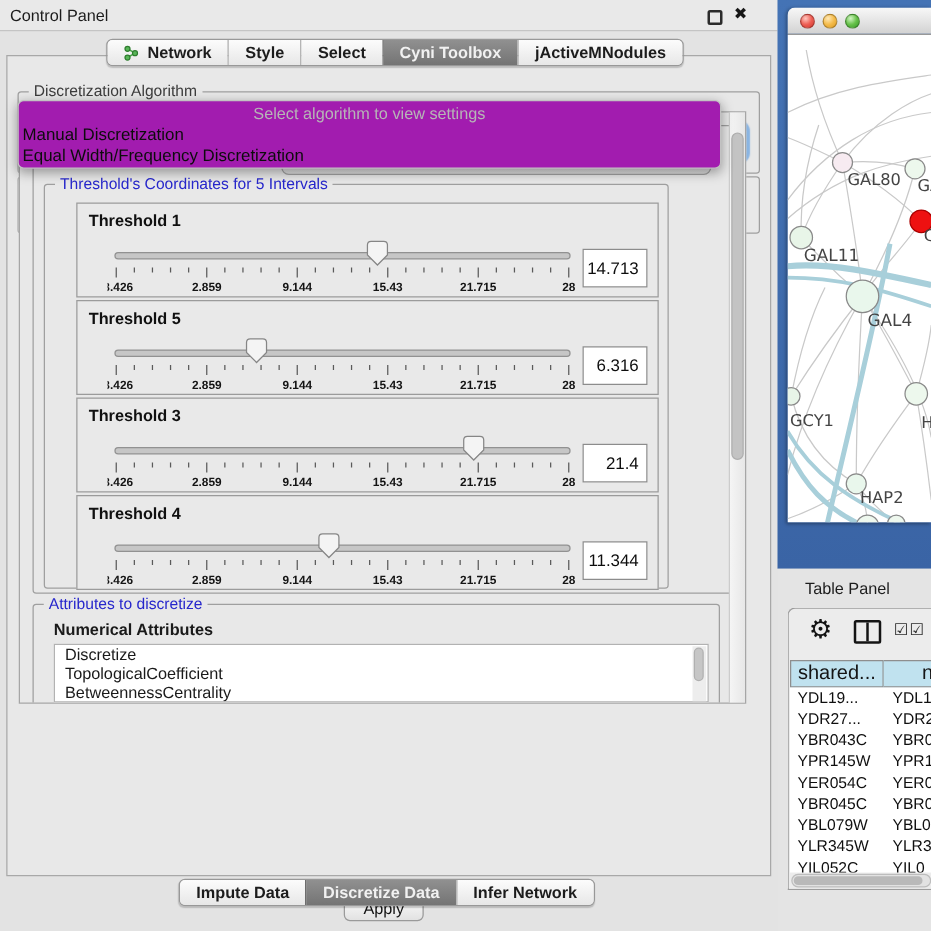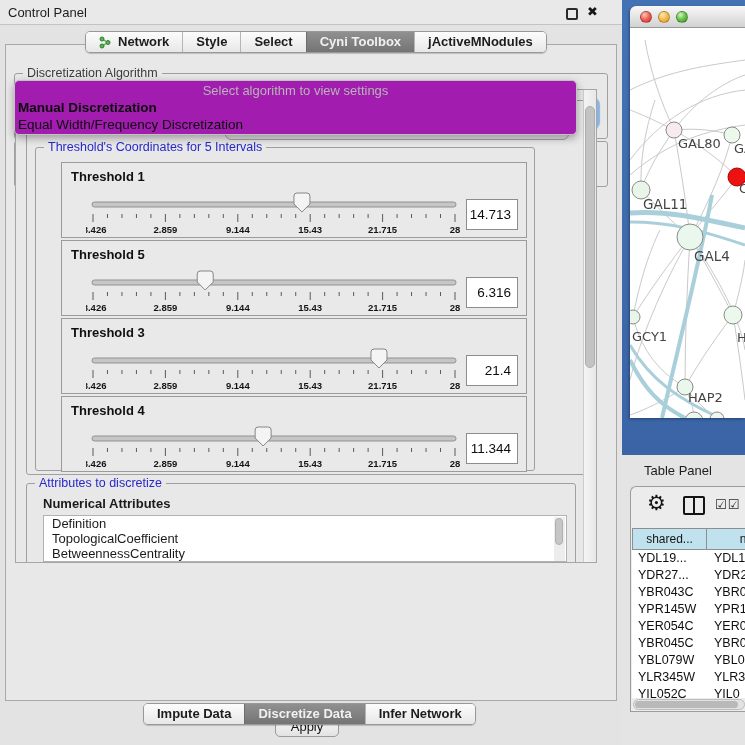--- a/index.html
+++ b/index.html
@@ -35,21 +35,21 @@
   .combo { position:absolute; background:linear-gradient(#ffffff,#ebebeb 55%,#dddddd); border:1px solid #a2a2a2; border-radius:6px; font-size:13px; color:#111; line-height:23px; padding:0 22px 0 9px; box-shadow:inset 0 1px 0 #fff; white-space:nowrap; overflow:hidden; }
   .spin { position:absolute; right:7px; top:50%; transform:translateY(-50%); display:flex; flex-direction:column; gap:2px; }
   .spin i { display:block; width:0; height:0; border-left:3.5px solid transparent; border-right:3.5px solid transparent; }
   .spin .up { border-bottom:4.5px solid #4a4a4a; }
   .spin .dn { border-top:4.5px solid #4a4a4a; }
   .focus-ring { box-shadow:0 0 1px 3px rgba(120,170,225,.85), inset 0 1px 0 #fff; border-color:#6a9fd8; }
 
   .popup { position:absolute; left:14px; top:80px; width:563px; height:55px; background:#a21caf; border:1px solid #c2c2c2; border-radius:5px; box-shadow:0 3px 9px rgba(0,0,0,.35); z-index:50; padding-top:2px; }
   .popup .hint { text-align:center; color:#b6b6b6; font-size:13px; height:16px; }
   .popup .opt  { font-size:13.5px; color:#0c0c0c; padding-left:3px; height:17px; line-height:17px; white-space:nowrap; }
-  .popup .opt.bold { font-weight:bold; }
+  .popup .opt.bold { font-weight:normal; }
 
   .scrollpane { position:absolute; left:14px; top:148px; width:582px; height:518px; }
   .sp-inner { position:absolute; left:0; top:44px; width:582px; height:474px; border:1px solid #a6a6a6; background:#e8e8e8; overflow:hidden; }
   .vsb { position:absolute; right:1px; top:1px; width:13px; height:470px; background:linear-gradient(to right,#f5f5f5,#e7e7e7); border-left:1px solid #cccccc; }
   .vsb .thumb { position:absolute; left:1px; top:16px; width:10px; height:262px; background:#c3c3c3; border:1px solid #aeaeae; border-radius:6px; }
 
   .tbox { position:absolute; left:25px; width:466px; height:76px; background:#e9e9e9; border:1px solid #9b9b9b; }
   .tlabel { position:absolute; left:9px; top:6px; font-size:13px; font-weight:bold; color:#101010; }
   .slider-host { position:absolute; left:24px; top:27px; width:400px; height:46px; }
   .tval { position:absolute; right:8px; top:36px; width:52px; height:31px; background:#fff; border:1px solid #8c8c8c; font-size:13.5px; text-align:right; line-height:29px; padding-right:6px; color:#0d0d0d; }
@@ -75,21 +75,21 @@
   .netcontent { position:relative; height:390px; background:#ffffff; }
 
   .tpregion { position:absolute; left:622px; top:455px; width:123px; height:290px; background:#e4e4e4; }
   .tptitle { position:absolute; left:22px; top:8px; font-size:13px; color:#1d1d1d; }
   .tpanel { position:absolute; left:8px; top:31px; width:116px; height:226px; background:#ececec; border:1px solid #9c9c9c; border-right:none; border-radius:6px 0 0 0; }
   .icon-gear { position:absolute; left:16px; top:4px; font-size:21px; color:#141414; font-family:"DejaVu Sans",sans-serif; }
   .icon-cols { position:absolute; left:52px; top:9px; width:22px; height:19px; border:2px solid #141414; border-radius:2px; }
   .icon-cols i { position:absolute; left:8px; top:0; width:2px; height:15px; background:#141414; }
   .icon-checks { position:absolute; left:84px; top:10px; font-size:13px; color:#2a2a2a; letter-spacing:1px; font-family:"DejaVu Sans",sans-serif; }
   .theader { position:absolute; left:1px; top:41px; height:22px; display:flex; }
-  .hcell { background:#c0e2ef; border:1px solid #8e8e8e; font-size:12px; line-height:20px; text-align:center; color:#141414; white-space:nowrap; overflow:hidden; }
+  .hcell { background:#c0e2ef; border:1px solid #8e8e8e; font-size:16px; line-height:20px; text-align:center; color:#141414; white-space:nowrap; overflow:hidden; }
   .hcell.c1 { width:75px; }
   .hcell.c2 { width:80px; border-left:none; }
   .trows { position:absolute; left:1px; top:63px; width:130px; height:148px; background:#fff; overflow:hidden; font-size:12.5px; color:#0f0f0f; }
   .trow { height:17px; line-height:17px; display:flex; white-space:nowrap; }
   .trow .tc1 { width:75px; padding-left:6px; }
   .trow .tc2 { padding-left:7px; }
   .hsb { position:absolute; left:2px; top:212px; width:112px; height:11px; background:#e2e2e2; border:1px solid #bdbdbd; border-radius:6px; }
   .hsb .thumb { position:absolute; left:1px; top:1px; width:94%; height:7px; background:#b9b9b9; border-radius:4px; }
 </style>
 </head>
@@ -326,21 +326,21 @@
                 </svg></div>
             <div class="tval">11.344</div>
           </div>
         </div>
       </div>
 
       <div class="group" style="left:10px; top:393px; width:550px; height:110px;">
         <span class="gtitle blue">Attributes to discretize</span>
         <span class="attr-label">Numerical Attributes</span>
         <div class="attr-list">
-          <div class="item">Definition</div>
+          <div class="item">Discretize</div>
           <div class="item">TopologicalCoefficient</div>
           <div class="item">BetweennessCentrality</div>
           <div class="attr-vsb">
               <div class="thumb"></div>
             </div>
         </div>
       </div>
     </div>
 
     <div class="vsb" style="top:45px; height:472px; right:1px;">

